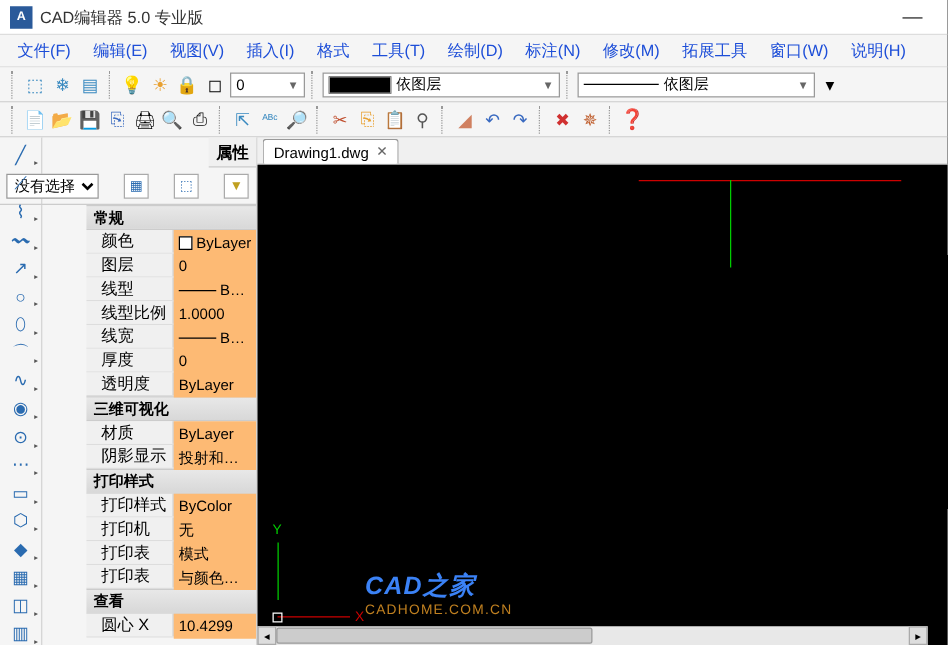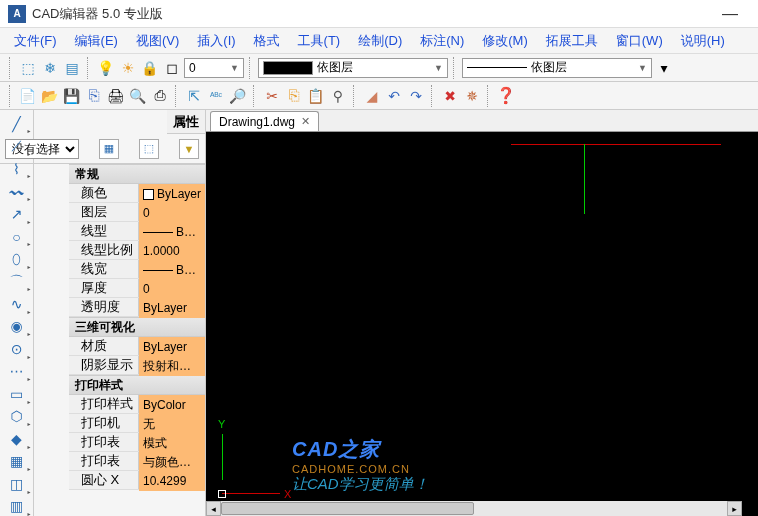--- a/index.html
+++ b/index.html
@@ -244,20 +244,21 @@
           <div class="prop-value">
             <span>模式</span>
           </div>
         </div>
         <div class="prop-row">
           <div class="prop-label">打印表</div>
           <div class="prop-value">
             <span>与颜色…</span>
           </div>
         </div>
+        <div class="prop-section">查看</div>
         <div class="prop-row">
           <div class="prop-label">圆心 X</div>
           <div class="prop-value">
             <span>10.4299</span>
           </div>
         </div>
       </div>
   </div>
 
   <div class="drawing-area">
@@ -271,21 +272,20 @@
       <div class="crosshair-h"></div>
       <div class="crosshair-v"></div>
       <div class="axis-y"></div>
       <div class="axis-y-lbl">Y</div>
       <div class="axis-x"></div>
       <div class="axis-x-lbl">X</div>
       <div class="axis-origin"></div>
       <div class="watermark">
         <div class="wm1"><span>CAD</span><span>之家</span></div>
         <div class="wm2">CADHOME.COM.CN</div>
-        <div class="wm3">让CAD学习更简单！</div>
       </div>
       <div class="scroll-h">
         <div class="scroll-arrow">◂</div>
         <div class="scroll-track">
             <div class="scroll-thumb"></div>
           </div>
         <div class="scroll-arrow">▸</div>
       </div>
     </div>
   </div>

